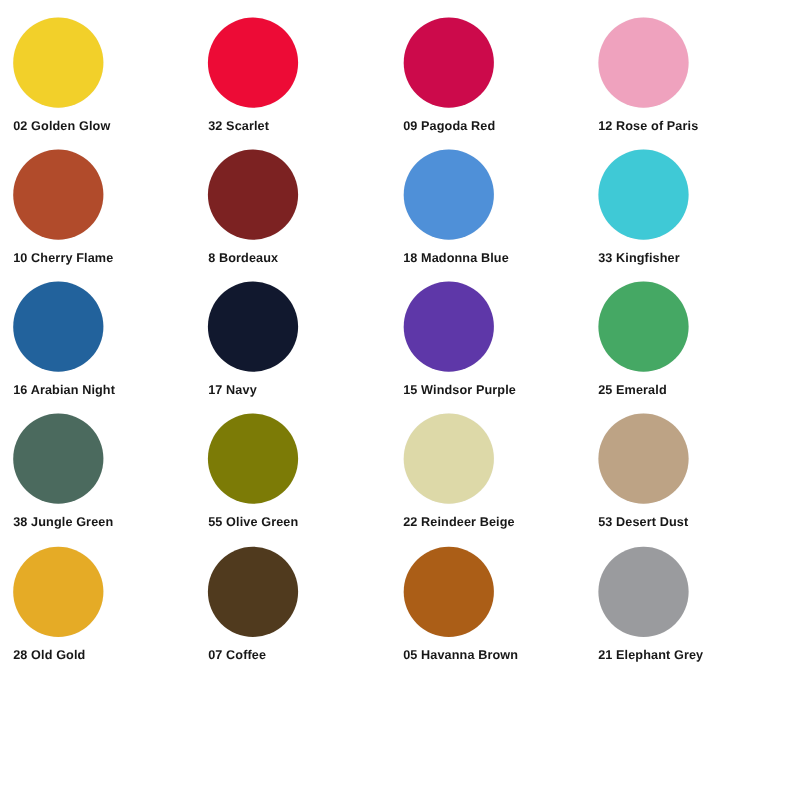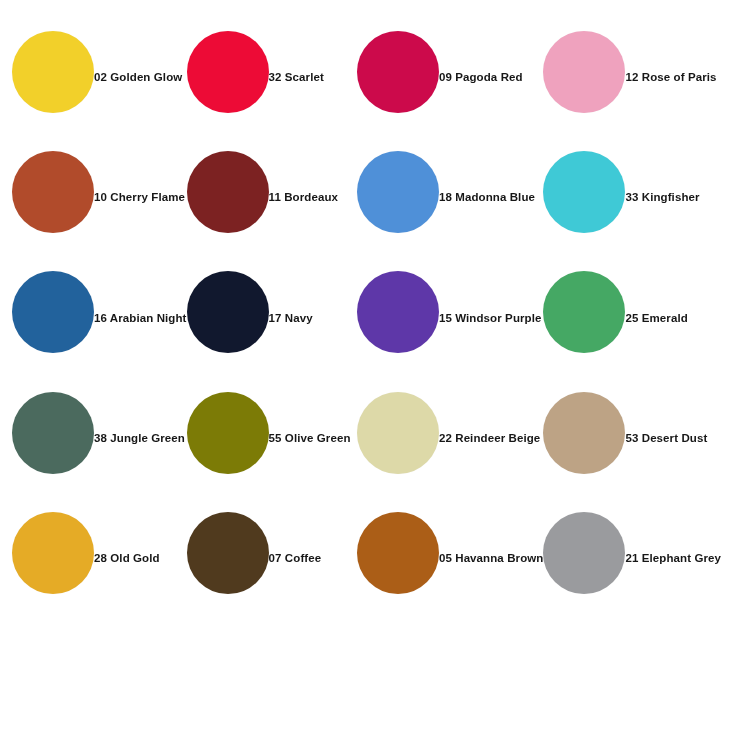--- a/index.html
+++ b/index.html
@@ -20,22 +20,22 @@
     padding: 8px 12px 4px 12px;
     display: grid;
     grid-template-columns: repeat(4, 1fr);
     grid-template-rows: repeat(6, 1fr);
     column-gap: 0px;
     row-gap: 0px;
     background: #ffffff;
   }
   .swatch-cell {
     display: flex;
-    flex-direction: row;
-    align-items: center;
+    flex-direction: column;
+    align-items: flex-start;
     justify-content: flex-start;
     padding-top: 8px;
     box-sizing: border-box;
   }
   .swatch-disc {
     width: 82px;
     height: 82px;
     border-radius: 50%;
     flex: 0 0 auto;
     box-shadow: 0 0 1px rgba(0,0,0,0.06);
@@ -70,21 +70,21 @@
     <div class="swatch-cell">
       <div class="swatch-disc" style="background-color: rgb(239, 162, 190);"></div>
       <div class="swatch-label">12 Rose of Paris</div>
     </div>
     <div class="swatch-cell">
       <div class="swatch-disc" style="background-color: rgb(177, 75, 43);"></div>
       <div class="swatch-label">10 Cherry Flame</div>
     </div>
     <div class="swatch-cell">
       <div class="swatch-disc" style="background-color: rgb(124, 34, 34);"></div>
-      <div class="swatch-label">11 Bordeaux</div>
+      <div class="swatch-label">8 Bordeaux</div>
     </div>
     <div class="swatch-cell">
       <div class="swatch-disc" style="background-color: rgb(79, 144, 216);"></div>
       <div class="swatch-label">18 Madonna Blue</div>
     </div>
     <div class="swatch-cell">
       <div class="swatch-disc" style="background-color: rgb(63, 201, 214);"></div>
       <div class="swatch-label">33 Kingfisher</div>
     </div>
     <div class="swatch-cell">

